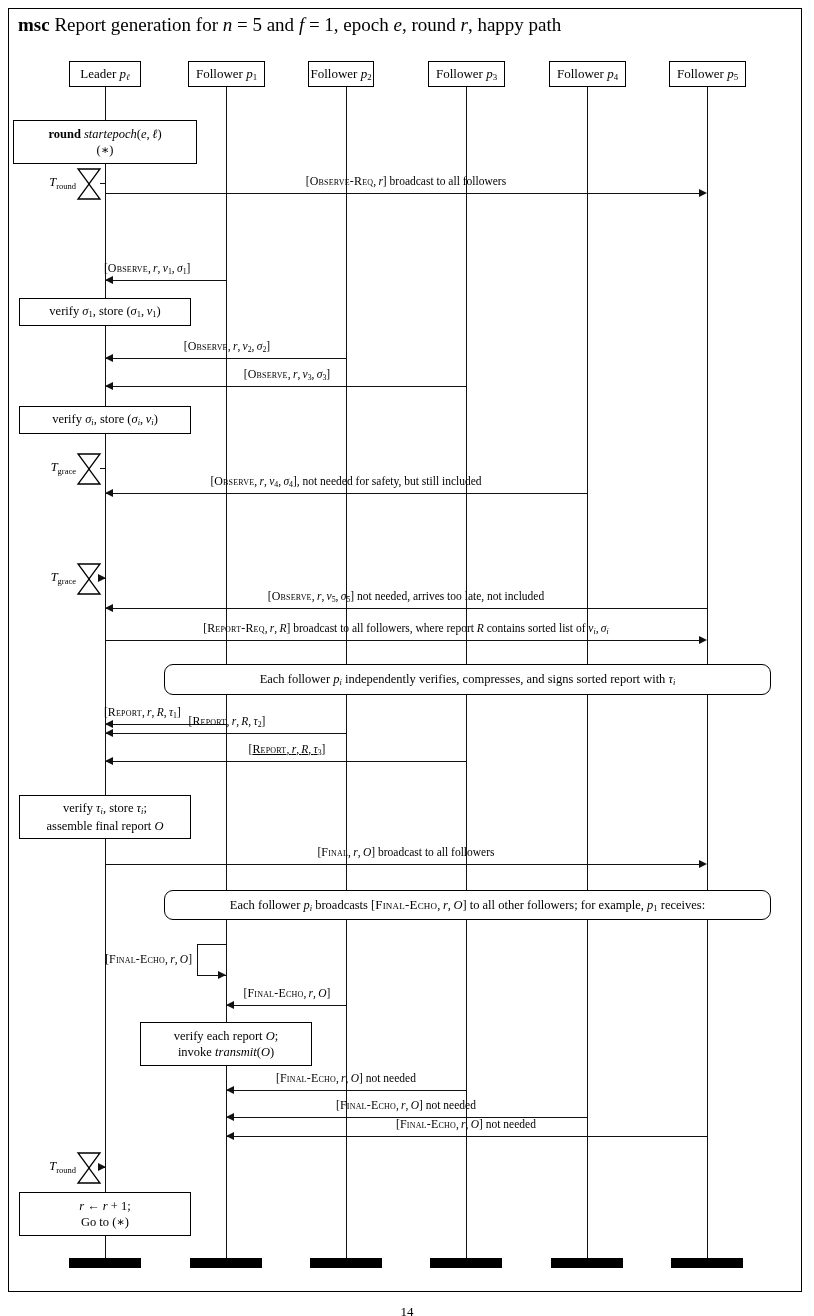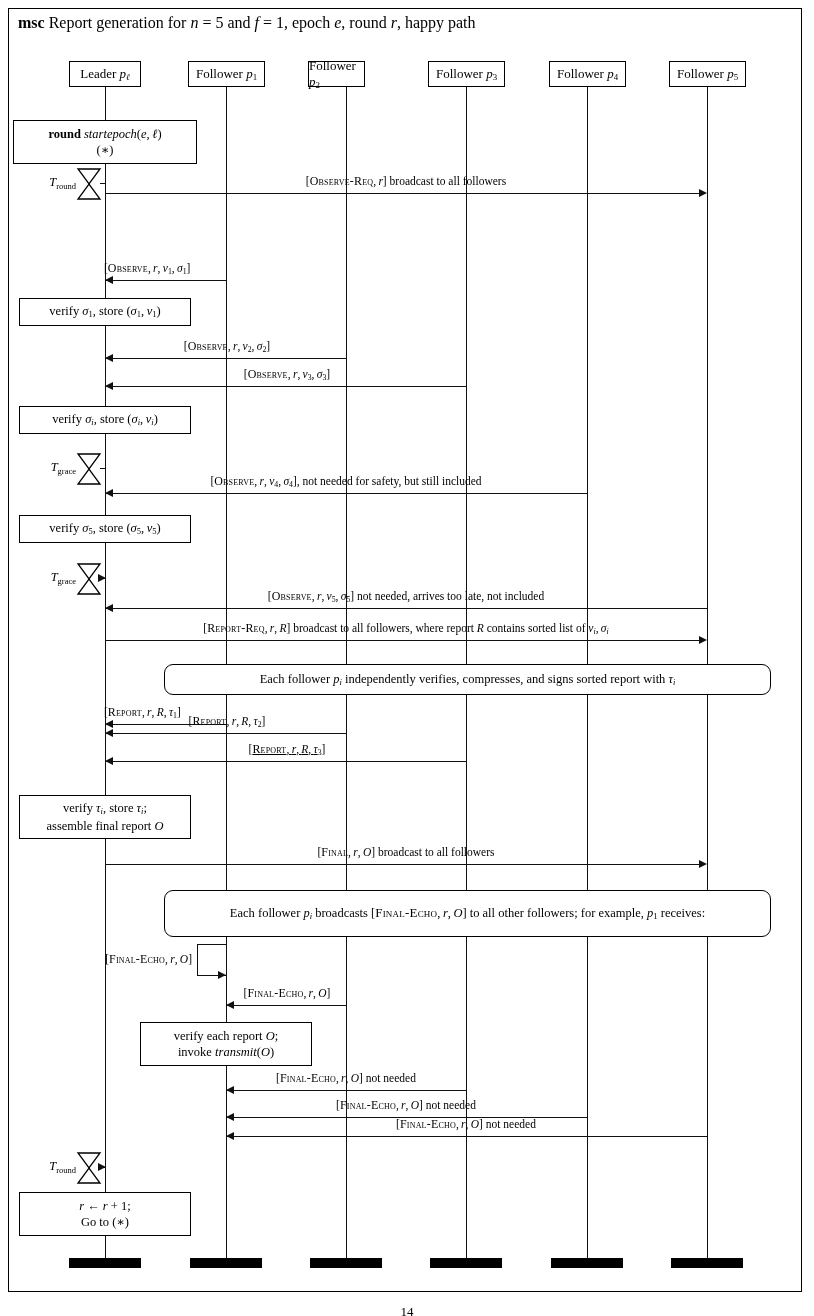--- a/index.html
+++ b/index.html
@@ -1,19 +1,19 @@
 <!DOCTYPE html>
 <html><head>
 <meta charset="utf-8">
 <style>
   html,body{margin:0;padding:0;background:#fff;}
   body{font-family:"Liberation Serif","DejaVu Serif",serif;color:#000;}
   #page{position:relative;width:814px;height:1316px;overflow:hidden;background:#fff;}
   #frame{position:absolute;left:8px;top:8px;width:794px;height:1284px;border:1px solid #000;box-sizing:border-box;}
-  .title{position:absolute;left:18px;top:14px;font-size:16px;white-space:nowrap;}
+  .title{position:absolute;left:18px;top:14px;font-size:19px;white-space:nowrap;}
   .title b{font-family:"Liberation Serif",serif;font-weight:bold;}
   .hd{position:absolute;border:1px solid #000;background:#fff;box-sizing:border-box;
       display:flex;align-items:center;justify-content:center;font-size:13px;height:26px;z-index:5;}
   .ll{position:absolute;width:1px;background:#111;z-index:1;}
   .term{position:absolute;height:10px;background:#000;z-index:6;}
   
   .abox{position:absolute;border:1px solid #000;background:#fff;box-sizing:border-box;
         display:flex;flex-direction:column;align-items:center;justify-content:center;
         font-size:12.5px;line-height:1.30;z-index:7;text-align:center;}
   
@@ -47,21 +47,21 @@
     <b>msc</b>
     <span>Report generation for <span class="it">n</span> = 5 and <span class="it">f</span> = 1, epoch <span class="it">e</span>, round <span class="it">r</span>, happy path</span>
   </div>
 
   <div class="hd" style="left:69px;top:61px;width:72px;">
     <span>Leader <span class="it">p</span><sub class="it">ℓ</sub></span>
     </div>
   <div class="hd" style="left:188px;top:61px;width:77px;">
     <span>Follower <span class="it">p</span><sub>1</sub></span>
     </div>
-  <div class="hd" style="left:308px;top:61px;width:57px;">
+  <div class="hd" style="left:308px;top:61px;width:66px;text-align:right;">
     <span>Follower <span class="it">p</span><sub>2</sub></span>
     </div>
   <div class="hd" style="left:428px;top:61px;width:77px;">
     <span>Follower <span class="it">p</span><sub>3</sub></span>
     </div>
   <div class="hd" style="left:549px;top:61px;width:77px;">
     <span>Follower <span class="it">p</span><sub>4</sub></span>
     </div>
   <div class="hd" style="left:669px;top:61px;width:77px;">
     <span>Follower <span class="it">p</span><sub>5</sub></span>
@@ -122,23 +122,20 @@
     <polygon points="2,1 24,1 13,16" fill="#fff" stroke="#000" stroke-width="1.3"></polygon>
     <polygon points="2,31 24,31 13,16" fill="#fff" stroke="#000" stroke-width="1.3"></polygon>
   </svg>
   <div class="hline" style="left:100px;top:468px;width:6px;"></div>
 
   <div class="mlbl c" style="left:346px;top:474px;">
     [<span class="sc">Observe</span>, <span class="it">r</span>, <span class="it">v</span><sub>4</sub>, <span class="it">σ</span><sub>4</sub>], not needed for safety, but still included</div>
   <div class="msg" style="left:105px;top:493px;width:482px;"></div>
   <div class="ah l" style="left:105px;top:489px;"></div>
 
-  <div class="abox" style="left:19px;top:515px;width:172px;height:28px;">
-    <div>verify <span class="it">σ</span><sub>5</sub>, store (<span class="it">σ</span><sub>5</sub>, <span class="it">v</span><sub>5</sub>)</div>
-  </div>
 
   <div class="tname" style="left:76px;top:578px;">
     <span class="it">T</span><sub>grace</sub></div>
   <svg class="timer" style="left:76px;top:563px;" width="26" height="32" viewBox="0 0 26 32">
     <polygon points="2,1 24,1 13,16" fill="#fff" stroke="#000" stroke-width="1.3"></polygon>
     <polygon points="2,31 24,31 13,16" fill="#fff" stroke="#000" stroke-width="1.3"></polygon>
   </svg>
   <div class="hline" style="left:98px;top:578px;width:8px;"></div>
   <div class="ah r" style="left:98px;top:574px;"></div>
 
@@ -174,21 +171,21 @@
   <div class="abox" style="left:19px;top:795px;width:172px;height:44px;">
     <div>verify <span class="it">τ</span><sub class="it">i</sub>, store <span class="it">τ</span><sub class="it">i</sub>;</div>
     <div>assemble final report <span class="it">O</span></div>
   </div>
 
   <div class="mlbl c" style="left:406px;top:845px;">
     [<span class="sc">Final</span>, <span class="it">r</span>, <span class="it">O</span>] broadcast to all followers</div>
   <div class="msg" style="left:105px;top:864px;width:594px;"></div>
   <div class="ah r" style="left:699px;top:860px;"></div>
 
-  <div class="note" style="left:164px;top:890px;width:607px;height:47px;">
+  <div class="note" style="left:164px;top:890px;width:607px;height:30px;">
     <span>Each follower <span class="it">p</span><sub class="it">i</sub> broadcasts [<span class="sc">Final-Echo</span>, <span class="it">r</span>, <span class="it">O</span>] to all other followers; for example, <span class="it">p</span><sub>1</sub> receives:</span>
   </div>
 
   <div class="mlbl rr" style="left:192px;top:952px;">
     [<span class="sc">Final-Echo</span>, <span class="it">r</span>, <span class="it">O</span>]</div>
   <div class="hline" style="left:197px;top:944px;width:30px;"></div>
   <div class="vline" style="left:197px;top:944px;height:31px;"></div>
   <div class="msg" style="left:197px;top:975px;width:29px;"></div>
   <div class="ah r" style="left:218px;top:971px;"></div>
 

